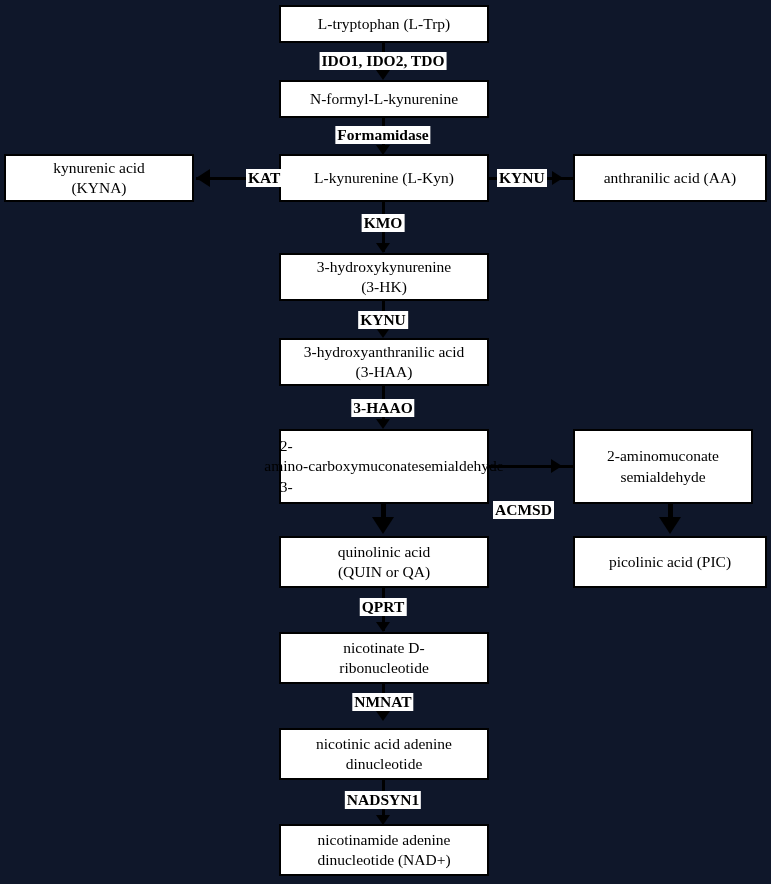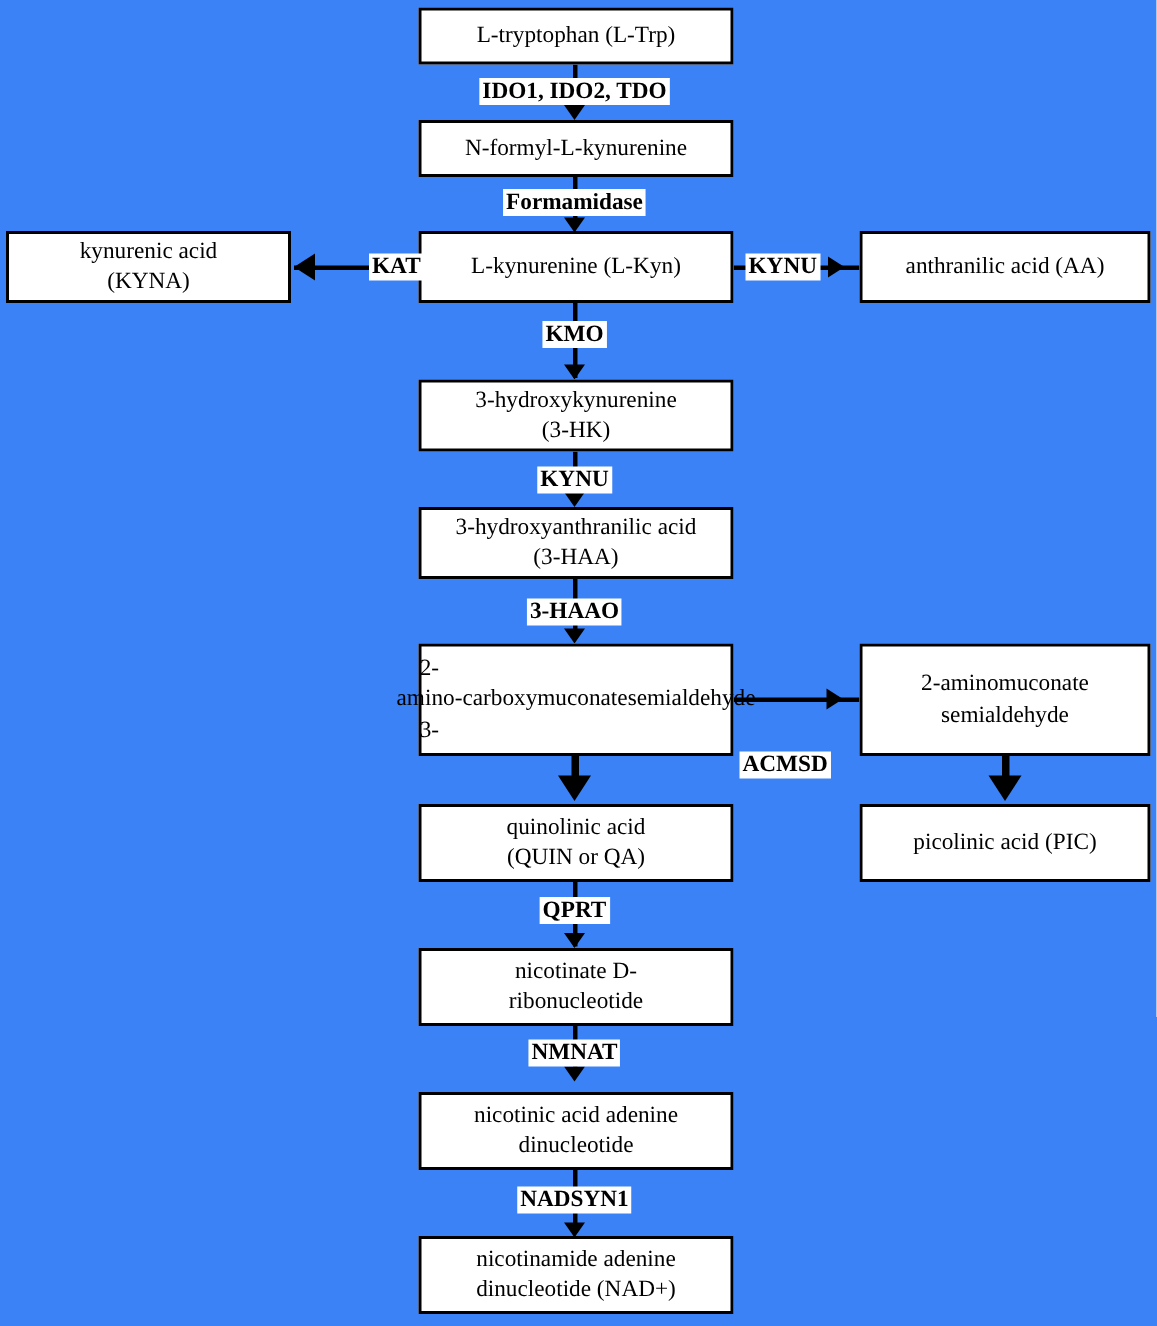--- a/index.html
+++ b/index.html
@@ -4,21 +4,21 @@
 <style>
   html, body {
     margin: 0;
     padding: 0;
     background: #ffffff;
   }
   #canvas {
     position: relative;
     width: 771px;
     height: 884px;
-    background: #3b82f6;
+    background: #0f172a;
     overflow: hidden;
     font-family: "Liberation Serif", "DejaVu Serif", serif;
   }
   .node {
     position: absolute;
     box-sizing: border-box;
     border: 2.5px solid #000000;
     background: #ffffff;
     display: flex;
     align-items: center;
@@ -168,21 +168,21 @@
   <div class="node" style="left:279px; top:429px; width:210px; height:75px; flex-direction:row;align-items:center;">
     <span>2-amino-3-</span>
     <span>carboxymuconate</span>
     <span>semialdehyde</span>
   </div>
 
   <div class="hline" style="left:489px; top:465px; width:84px;"></div>
   <div class="arrow-right small" style="left:551px; top:459px;"></div>
   <div class="enzyme" style="left:493px; top:457px;margin-top:44px;">ACMSD</div>
 
-  <div class="node" style="left:573px; top:429px; width:194px; height:75px; flex-direction:column;">
+  <div class="node" style="left:573px; top:429px; width:180px; height:75px; flex-direction:column;">
     <span>2-aminomuconate</span>
     <span>semialdehyde</span>
   </div>
 
   <div class="vline thick" style="left:381px; top:504px; height:20px;"></div>
   <div class="arrow-down big" style="left:372px; top:517px;"></div>
 
   <div class="vline thick" style="left:668px; top:504px; height:20px;"></div>
   <div class="arrow-down big" style="left:659px; top:517px;"></div>
 

